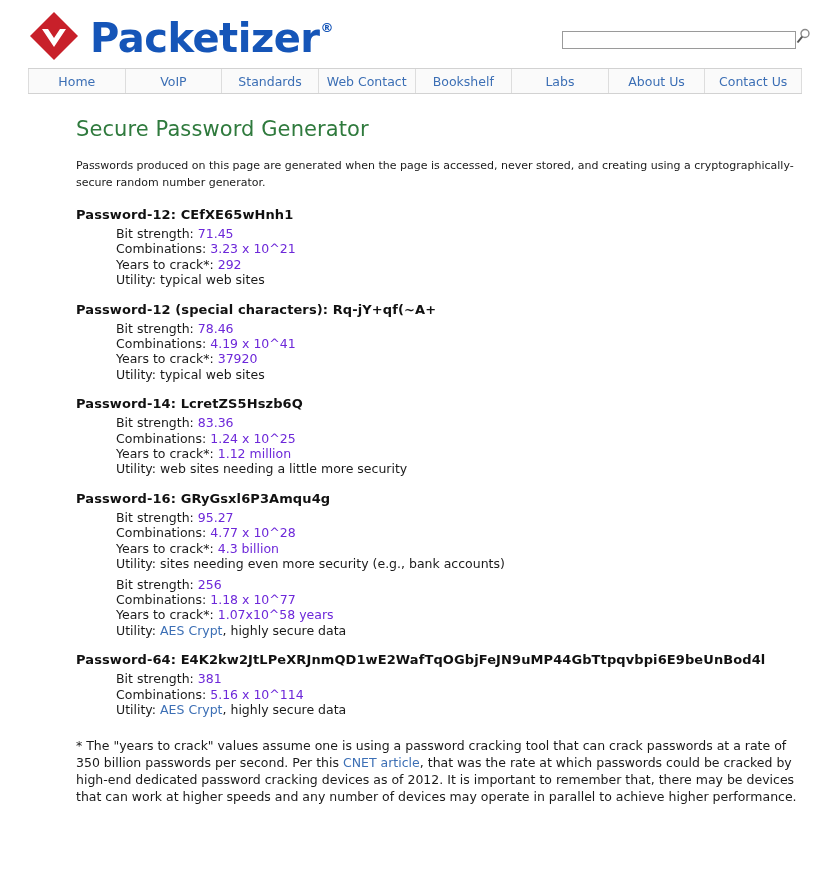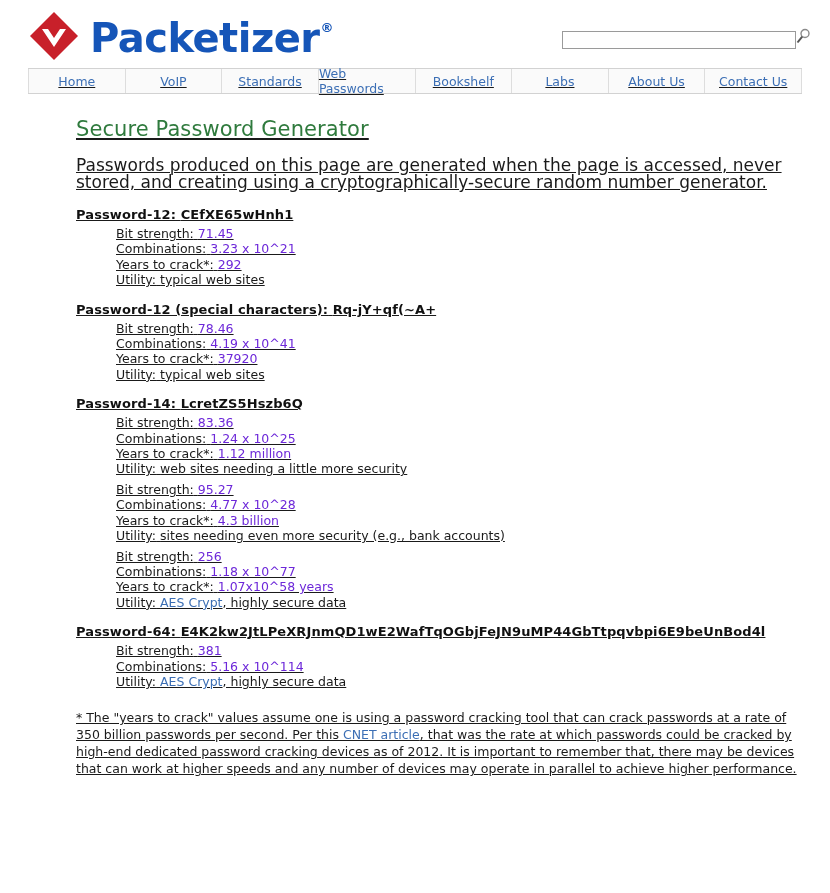--- a/index.html
+++ b/index.html
@@ -11,21 +11,20 @@
     width: 830px;
     height: 893px;
     font-family: "DejaVu Sans", "Liberation Sans", sans-serif;
     color: #1a1a1a;
     overflow: hidden;
   }
   .page {
     position: relative;
     width: 830px;
     height: 893px;
-    text-decoration: underline;
   }
 
   
   .header {
     position: relative;
     height: 68px;
     padding: 0 28px;
     box-sizing: border-box;
   }
   .brand {
@@ -118,21 +117,21 @@
     margin-left: 48px;
   }
   h1.page-title {
     font-size: 21px;
     font-weight: normal;
     color: #2f7a3d;
     margin: 23px 0 16px 0;
     letter-spacing: 0.1px;
   }
   p.intro {
-    font-size: 17px;
+    font-size: 11px;
     line-height: 17px;
     margin: 0 0 16px 0;
     color: #1a1a1a;
     max-width: 760px;
   }
   .pw-block { margin-bottom: 5px; }
   h2.pw-heading {
     font-size: 13px;
     font-weight: bold;
     margin: 14px 0 4px 0;
@@ -181,21 +180,21 @@
         <circle cx="11" cy="5.5" r="4" fill="#ffffff" stroke="#8a8a8a" stroke-width="1.4"></circle>
         <line x1="8.2" y1="8.6" x2="3.5" y2="14.5" stroke="#555555" stroke-width="2"></line>
       </svg>
     </div>
   </div>
 
   <div class="navwrap">
     <div class="navitem">Home</div>
     <div class="navitem">VoIP</div>
     <div class="navitem">Standards</div>
-    <div class="navitem">Web Passwords</div>
+    <div class="navitem">Web Contact</div>
     <div class="navitem">Bookshelf</div>
     <div class="navitem">Labs</div>
     <div class="navitem">About Us</div>
     <div class="navitem">Contact Us</div>
   </div>
 
   <div class="content">
 
     <h1 class="page-title">Secure Password Generator</h1>
 
@@ -223,20 +222,21 @@
         <div class="pw-block">
           <h2 class="pw-heading"><span>Password-14:</span> <span>LcretZS5Hszb6Q</span></h2>
           <div class="pw-details">
             <div><span>Bit strength:</span> <span class="val">83.36</span></div>
             <div><span>Combinations:</span> <span class="val">1.24 x 10^25</span></div>
             <div><span>Years to crack*:</span> <span class="val">1.12 million</span></div>
             <div><span>Utility:</span> <span>web sites needing a little more security</span></div>
           </div>
         </div>
         <div class="pw-block">
+          <h2 class="pw-heading"><span>Password-16:</span> <span>GRyGsxl6P3Amqu4g</span></h2>
           <div class="pw-details">
             <div><span>Bit strength:</span> <span class="val">95.27</span></div>
             <div><span>Combinations:</span> <span class="val">4.77 x 10^28</span></div>
             <div><span>Years to crack*:</span> <span class="val">4.3 billion</span></div>
             <div><span>Utility:</span> <span>sites needing even more security (e.g., bank accounts)</span></div>
           </div>
         </div>
         <div class="pw-block">
           <div class="pw-details">
             <div><span>Bit strength:</span> <span class="val">256</span></div>

